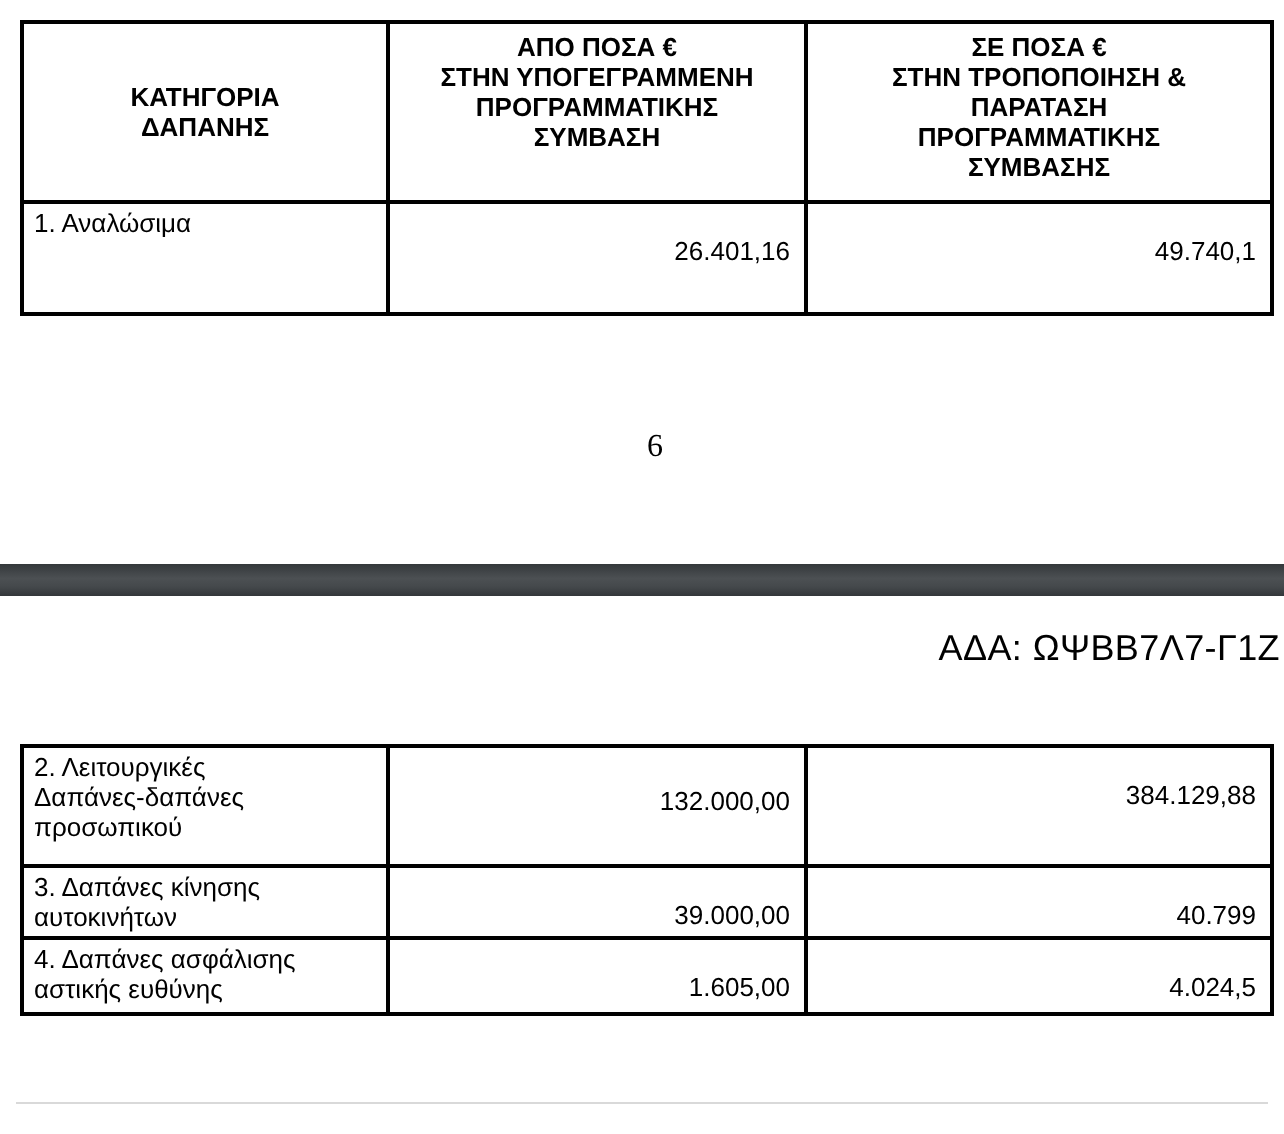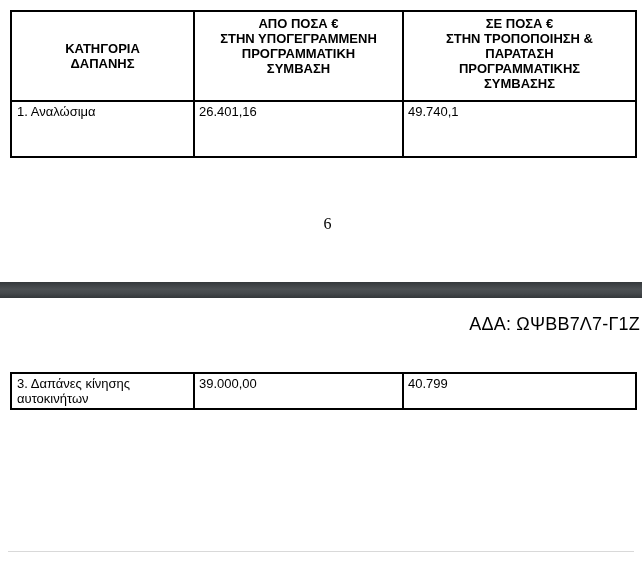--- a/index.html
+++ b/index.html
@@ -41,21 +41,22 @@
   th.hdr-cat {
     vertical-align: middle;
     padding-top: 0;
   }
   td.label-cell {
     text-align: left;
     padding: 2px 4px 2px 5px;
     white-space: pre-wrap;
   }
   td.num-cell {
-    padding: 2px 7px 2px 4px;
+    text-align: right;
+    padding: 16px 7px 2px 4px;
   }
   td.num-mid { padding-top: 19px; }
   .total-row td {
     font-weight: bold;
     font-size: 13.5px;
     line-height: 16px;
   }
   .total-row td.label-cell {
     text-align: center;
     padding-left: 2px;
@@ -104,21 +105,21 @@
     <col class="col-label">
       <col class="col-from">
       <col class="col-to">
   </colgroup>
   <tbody>
       <tr class="hdr-row">
     <th class="hdr hdr-cat">ΚΑΤΗΓΟΡΙΑ
 ΔΑΠΑΝΗΣ</th>
     <th class="hdr">ΑΠΟ ΠΟΣΑ €
 ΣΤΗΝ ΥΠΟΓΕΓΡΑΜΜΕΝΗ
-ΠΡΟΓΡΑΜΜΑΤΙΚΗ
+ΠΡΟΓΡΑΜΜΑΤΙΚΗΣ
 ΣΥΜΒΑΣΗ</th>
     <th class="hdr">ΣΕ ΠΟΣΑ €
 ΣΤΗΝ ΤΡΟΠΟΠΟΙΗΣΗ &amp;
 ΠΑΡΑΤΑΣΗ
 ΠΡΟΓΡΑΜΜΑΤΙΚΗΣ
 ΣΥΜΒΑΣΗΣ</th>
   </tr>
   <tr class="row-h40">
     <td class="label-cell">1. Αναλώσιμα</td>
     <td class="num-cell">26.401,16</td>
@@ -133,22 +134,35 @@
 
 <div id="ada-code">ΑΔΑ: ΩΨΒΒ7Λ7-Γ1Ζ</div>
 
 <table id="table-page2" class="doc-table">
   <colgroup>
     <col class="col-label">
       <col class="col-from">
       <col class="col-to">
   </colgroup>
   <tbody>
+      <tr class="row-h60">
+    <td class="label-cell">2. Λειτουργικές
+Δαπάνες-δαπάνες
+προσωπικού</td>
+    <td class="num-cell num-mid">132.000,00</td>
+    <td class="num-cell">384.129,88</td>
+  </tr>
   <tr class="row-h35">
     <td class="label-cell">3. Δαπάνες κίνησης
 αυτοκινήτων</td>
     <td class="num-cell">39.000,00</td>
     <td class="num-cell">40.799</td>
+  </tr>
+  <tr class="row-h38">
+    <td class="label-cell">4. Δαπάνες ασφάλισης
+αστικής ευθύνης</td>
+    <td class="num-cell">1.605,00</td>
+    <td class="num-cell">4.024,5</td>
   </tr>
 </tbody>
   </table>
 
 <div id="faint-divider"></div>
 
 </body></html>

